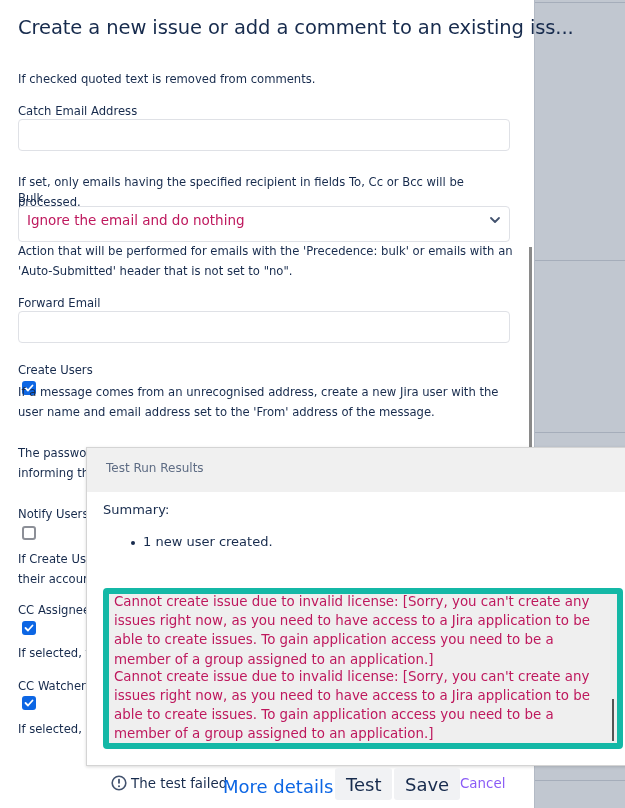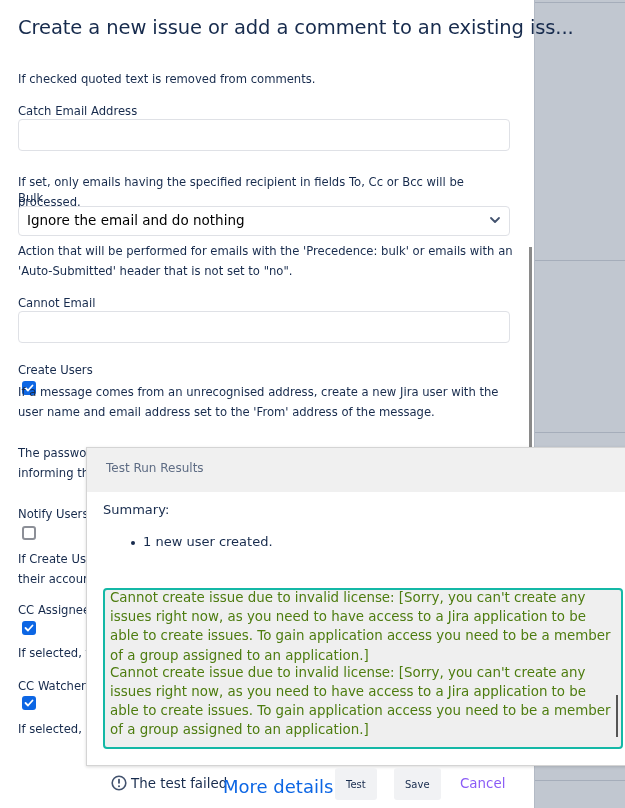--- a/index.html
+++ b/index.html
@@ -10,47 +10,47 @@
   .backdrop { position: absolute; left: 534px; top: 0; width: 91px; height: 808px; background: #c1c7d0; border-left: 1px solid #b3bac5; }
   .backdrop .hline { position: absolute; left: 0; right: 0; height: 1px; background: #a5adba; }
 
   
   .panel { position: absolute; left: 0; top: 0; width: 534px; height: 808px; background: #ffffff; }
   .title { position: absolute; left: 18px; top: 16px; font-size: 19.5px; font-weight: normal; color: #172b4d; white-space: nowrap; letter-spacing: -0.1px; }
 
   .desc { position: absolute; left: 18px; font-size: 11.6px; line-height: 20px; color: #172b4d; width: 496px; }
   .label { position: absolute; left: 18px; font-size: 11.6px; color: #172b4d; }
   .input { position: absolute; left: 18px; width: 492px; height: 32px; border: 1px solid #dfe1e6; border-radius: 4px; background: #fff; }
-  .select { position: absolute; left: 18px; width: 492px; height: 30px; border: 1px solid #dfe1e6; border-radius: 4px; background: #fff; font-size: 13.5px; color: #000000; padding: 5px 8px; }
+  .select { position: absolute; left: 18px; width: 492px; height: 36px; border: 1px solid #dfe1e6; border-radius: 4px; background: #fff; font-size: 13.5px; color: #be185d; padding: 5px 8px; }
   .select .chev { position: absolute; right: 8px; top: 7px; width: 12px; height: 12px; }
   .cb { position: absolute; left: 22px; width: 14px; height: 14px; border-radius: 3px; }
   .cb.on { background: #0c66e4; }
   .cb.off { background: #fff; border: 2px solid #8c8f97; }
   .cb svg { position: absolute; left: 2px; top: 2px; }
 
   .scrollbar { position: absolute; left: 529px; top: 247px; width: 3px; height: 200px; background: #8a8a8a; }
 
   
   .popup { position: absolute; left: 86px; top: 447px; width: 545px; height: 319px; background: #ffffff; border: 1px solid #d4d4d4; box-shadow: 0 1px 3px rgba(0,0,0,0.15); }
   .popup-head { position: absolute; left: 0; top: 0; right: 0; height: 44px; background: #f0f0f0; }
   .popup-title { position: absolute; left: 19px; top: 13px; font-size: 12px; color: #5e6c84; }
   .summary { position: absolute; left: 16px; top: 54px; font-size: 13px; color: #172b4d; }
   .bullets { position: absolute; left: 44px; top: 86px; font-size: 13px; color: #172b4d; list-style: none; }
   .bullets li { height: 25px; position: relative; padding-left: 12px; }
   .bullets li::before { content: ""; position: absolute; left: 0; top: 7px; width: 4px; height: 4px; border-radius: 50%; background: #172b4d; }
-  .log { position: absolute; left: 16px; top: 140px; width: 520px; height: 161px; background: #efefef; border: 2px solid #14b8a6; border-radius: 4px; overflow: hidden; padding: 0 6px 0 5px; font-size: 13.4px; line-height: 19.2px; color: #4d7c0f; }
+  .log { position: absolute; left: 16px; top: 140px; width: 520px; height: 161px; background: #efefef; border: 6px solid #14b8a6; border-radius: 4px; overflow: hidden; padding: 0 6px 0 5px; font-size: 13.4px; line-height: 19.2px; color: #be185d; }
   .log p { margin-top: -2px; }
   .log-scroll { position: absolute; right: 3px; top: 105px; width: 2px; height: 42px; background: #555; }
 
   
   .footer { position: absolute; left: 0; top: 766px; height: 36px; width: 534px; }
   .warn { position: absolute; left: 111px; top: 9px; width: 16px; height: 16px; }
   .failed { position: absolute; left: 131px; top: 10px; font-size: 13.4px; color: #172b4d; white-space: nowrap; }
   .details { position: absolute; left: 223px; top: 10px; font-size: 18px; color: #0c66e4; white-space: nowrap; text-decoration: none; }
-  .btn { position: absolute; top: 2px; height: 32px; border: none; border-radius: 3px; background: #f1f2f4; font-family: "DejaVu Sans", "Liberation Sans", sans-serif; font-size: 10px; color: #172b4d; padding: 0 11px; }
+  .btn { position: absolute; top: 2px; height: 32px; border: none; border-radius: 3px; background: #f1f2f4; font-family: "DejaVu Sans", "Liberation Sans", sans-serif; font-size: 18px; color: #172b4d; padding: 0 11px; }
   .cancel { position: absolute; left: 460px; top: 10px; font-size: 13.4px; color: #8b5cf6; text-decoration: none; }
 </style>
 </head>
 <body>
 
 <div class="backdrop">
   <div class="hline" style="top:2px"></div>
   <div class="hline" style="top:260px"></div>
   <div class="hline" style="top:432px"></div>
   <div class="hline" style="top:780px"></div>
@@ -67,21 +67,21 @@
 
   <div class="label" style="top:191px">Bulk</div>
   <div class="select" style="top:206px">
     <span>Ignore the email and do nothing</span>
     <svg class="chev" viewBox="0 0 12 12">
         <path d="M2 4 L6 8 L10 4" fill="none" stroke="#42526e" stroke-width="1.8" stroke-linecap="round" stroke-linejoin="round"></path>
       </svg>
   </div>
   <div class="desc" style="top:241px">Action that will be performed for emails with the 'Precedence: bulk' or emails with an 'Auto-Submitted' header that is not set to "no".</div>
 
-  <div class="label" style="top:296px">Cannot Email</div>
+  <div class="label" style="top:296px">Forward Email</div>
   <input class="input" style="top: 311px;" value="">
 
   <div class="label" style="top:363px">Create Users</div>
   <div class="cb on" style="top:381px">
     <svg width="10" height="10" viewBox="0 0 10 10">
         <path d="M1.5 5 L4 7.5 L8.5 2.5" fill="none" stroke="#fff" stroke-width="1.8" stroke-linecap="round" stroke-linejoin="round"></path>
       </svg>
   </div>
   <div class="desc" style="top:382px">If a message comes from an unrecognised address, create a new Jira user with the user name and email address set to the 'From' address of the message.</div>
   <div class="desc" style="top:443px">The passwor</div>

